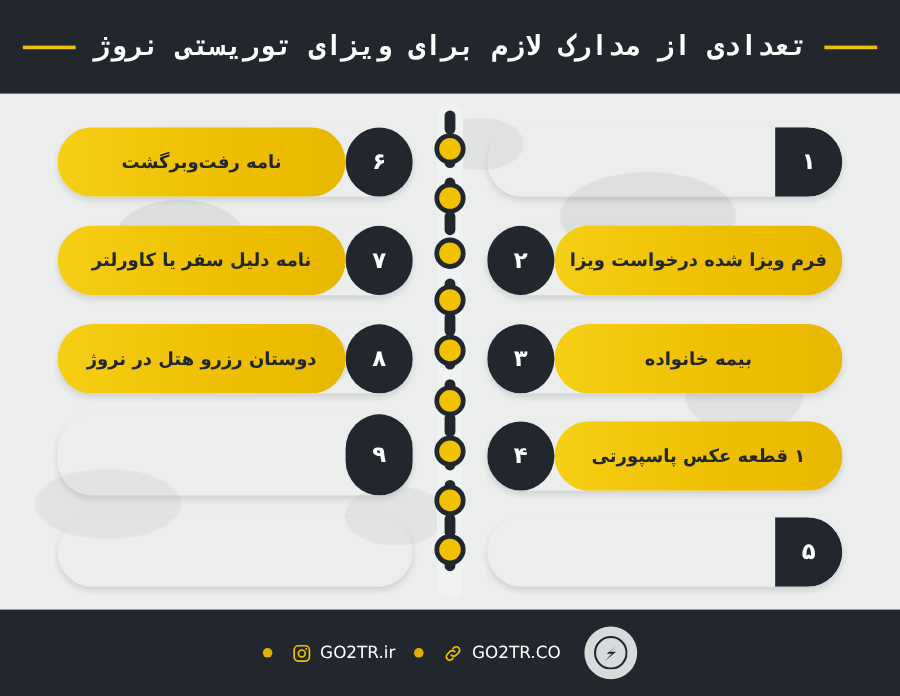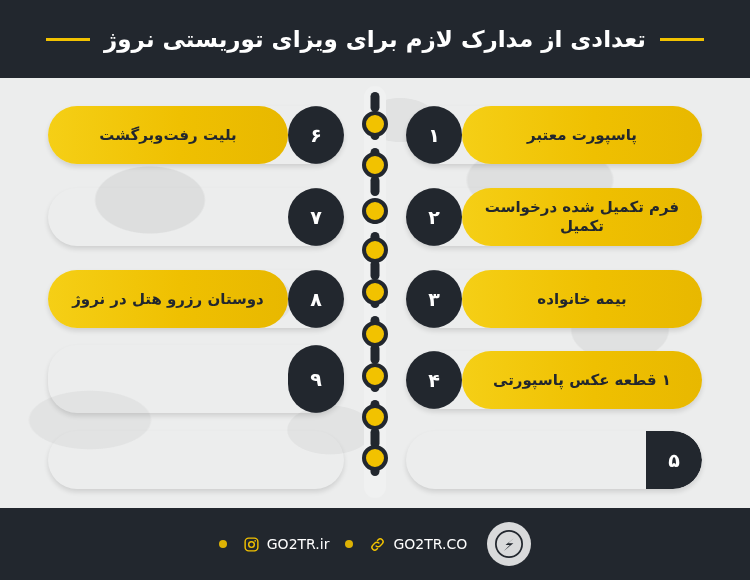--- a/index.html
+++ b/index.html
@@ -22,21 +22,21 @@
       radial-gradient(ellipse 120px 60px at 540px 180px, #dddede 0 60%, transparent 62%),
       radial-gradient(ellipse 80px 50px at 620px 330px, #dfe0e0 0 60%, transparent 62%),
       radial-gradient(ellipse 60px 36px at 400px 120px, #e0e1e1 0 60%, transparent 62%),
       radial-gradient(ellipse 70px 40px at 330px 430px, #e1e2e2 0 60%, transparent 62%),
       radial-gradient(ellipse 100px 48px at 90px 420px, #e1e2e2 0 60%, transparent 62%);
     opacity:.9;
   }
   .header{
     position:absolute;left:0;right:0;top:0;height:78px;
     background:#22272e;
-    display:flex;align-items:center;justify-content:center;
+    display:flex;align-items:center;justify-content:center;font-family:Liberation Mono, monospace;
   }
   .header-inner{display:flex;align-items:center;gap:14px;}
   .rule{width:44px;height:3px;background:#f2c200;}
   .title{
     color:#ffffff;font-size:23px;font-weight:bold;white-space:nowrap;
     letter-spacing:0;
   }
   .footer{
     position:absolute;left:0;right:0;bottom:0;height:72px;
     background:#22272e;
@@ -134,44 +134,44 @@
   <div class="node" style="top:211px"></div>
   <div class="node" style="top:250px"></div>
   <div class="node" style="top:292px"></div>
   <div class="node" style="top:334px"></div>
   <div class="node" style="top:376px"></div>
   <div class="node" style="top:417px"></div>
   <div class="node" style="top:458px"></div>
 
   <div class="row right" style="top:106px">
     <div class="num">۱</div>
-    <div class="txt">پاسپورت معتبر</div>
   </div>
   <div class="row right" style="top:188px">
     <div class="num">۲</div>
-    <div class="txt">فرم تکمیل شده درخواست تکمیل</div>
+    <div class="txt">فرم ویزا شده درخواست ویزا</div>
   </div>
   <div class="row right" style="top:270px">
     <div class="num">۳</div>
     <div class="txt">بیمه خانواده</div>
   </div>
   <div class="row right" style="top:351px">
     <div class="num">۴</div>
     <div class="txt">۱ قطعه عکس پاسپورتی</div>
   </div>
   <div class="row right" style="top:431px">
     <div class="num">۵</div>
   </div>
 
   <div class="row left" style="top:106px">
     <div class="num">۶</div>
-    <div class="txt">بلیت رفت‌وبرگشت</div>
+    <div class="txt">نامه رفت‌وبرگشت</div>
   </div>
   <div class="row left" style="top:188px">
     <div class="num">۷</div>
+    <div class="txt">نامه دلیل سفر یا کاورلتر</div>
   </div>
   <div class="row left" style="top:270px">
     <div class="num">۸</div>
     <div class="txt">دوستان رزرو هتل در نروژ</div>
   </div>
   <div class="row left" style="top:345px;height:68px">
     <div class="num">۹</div>
   </div>
   <div class="row left" style="top:431px">
   </div>

